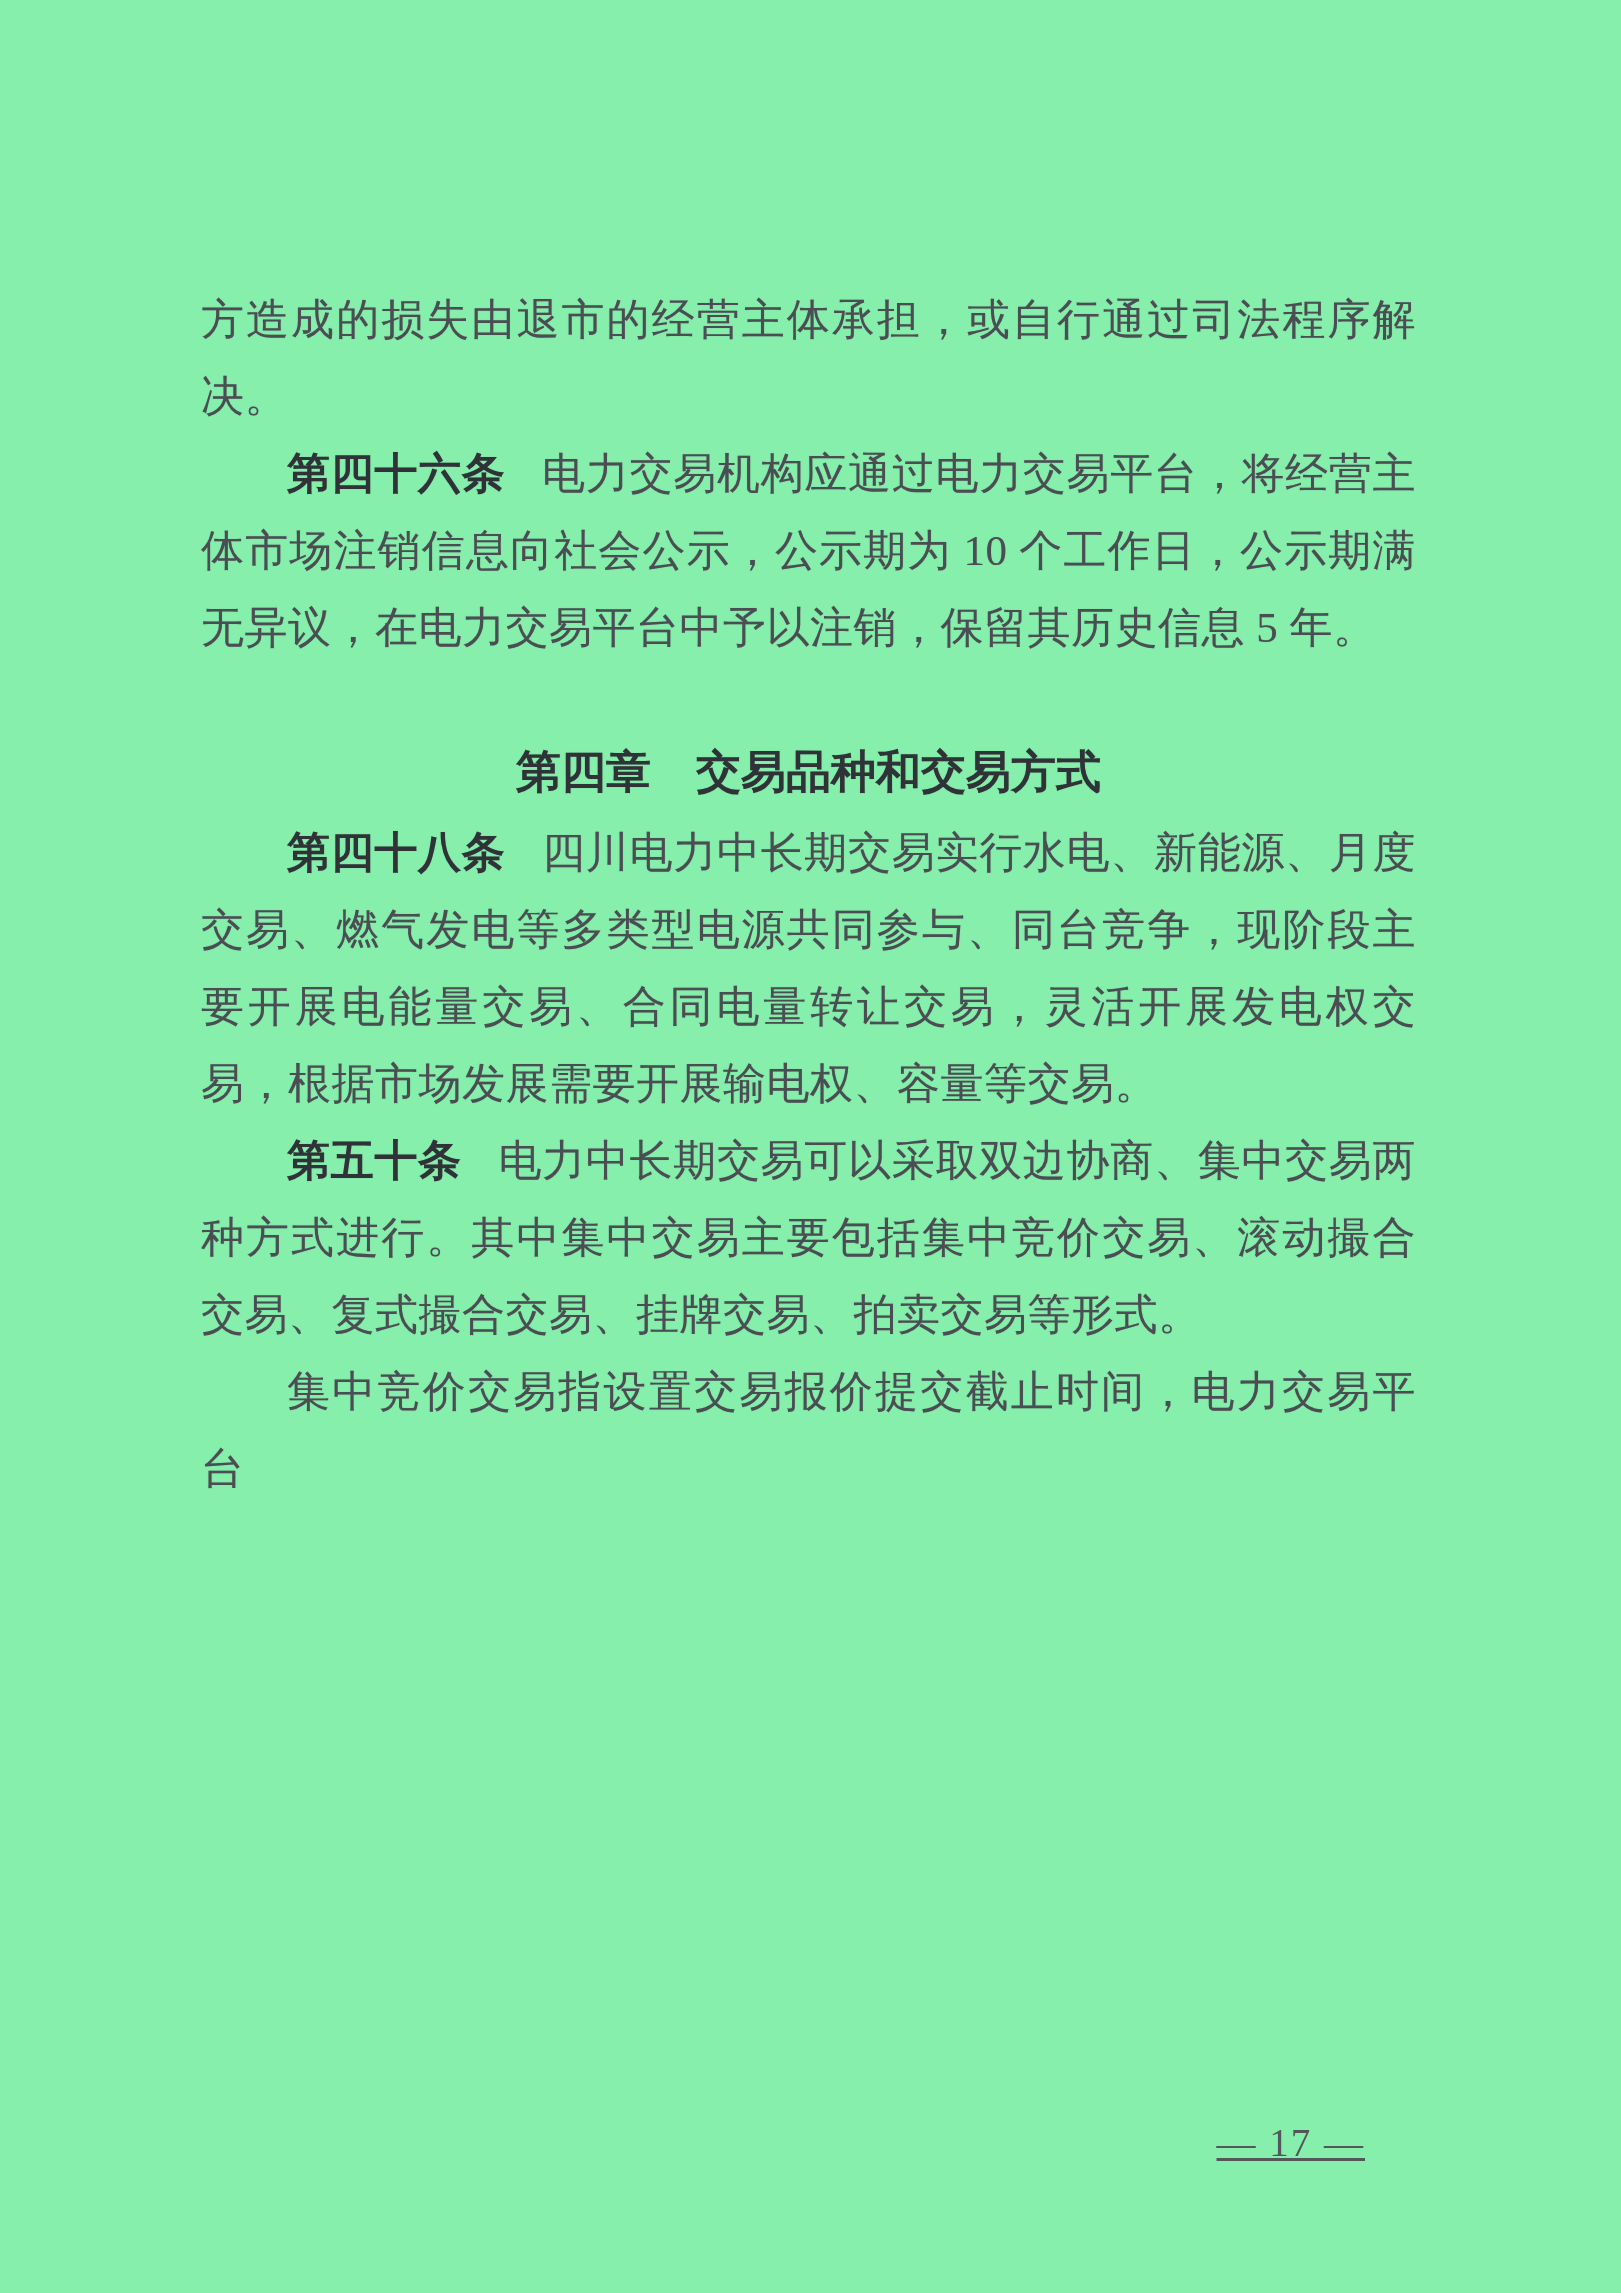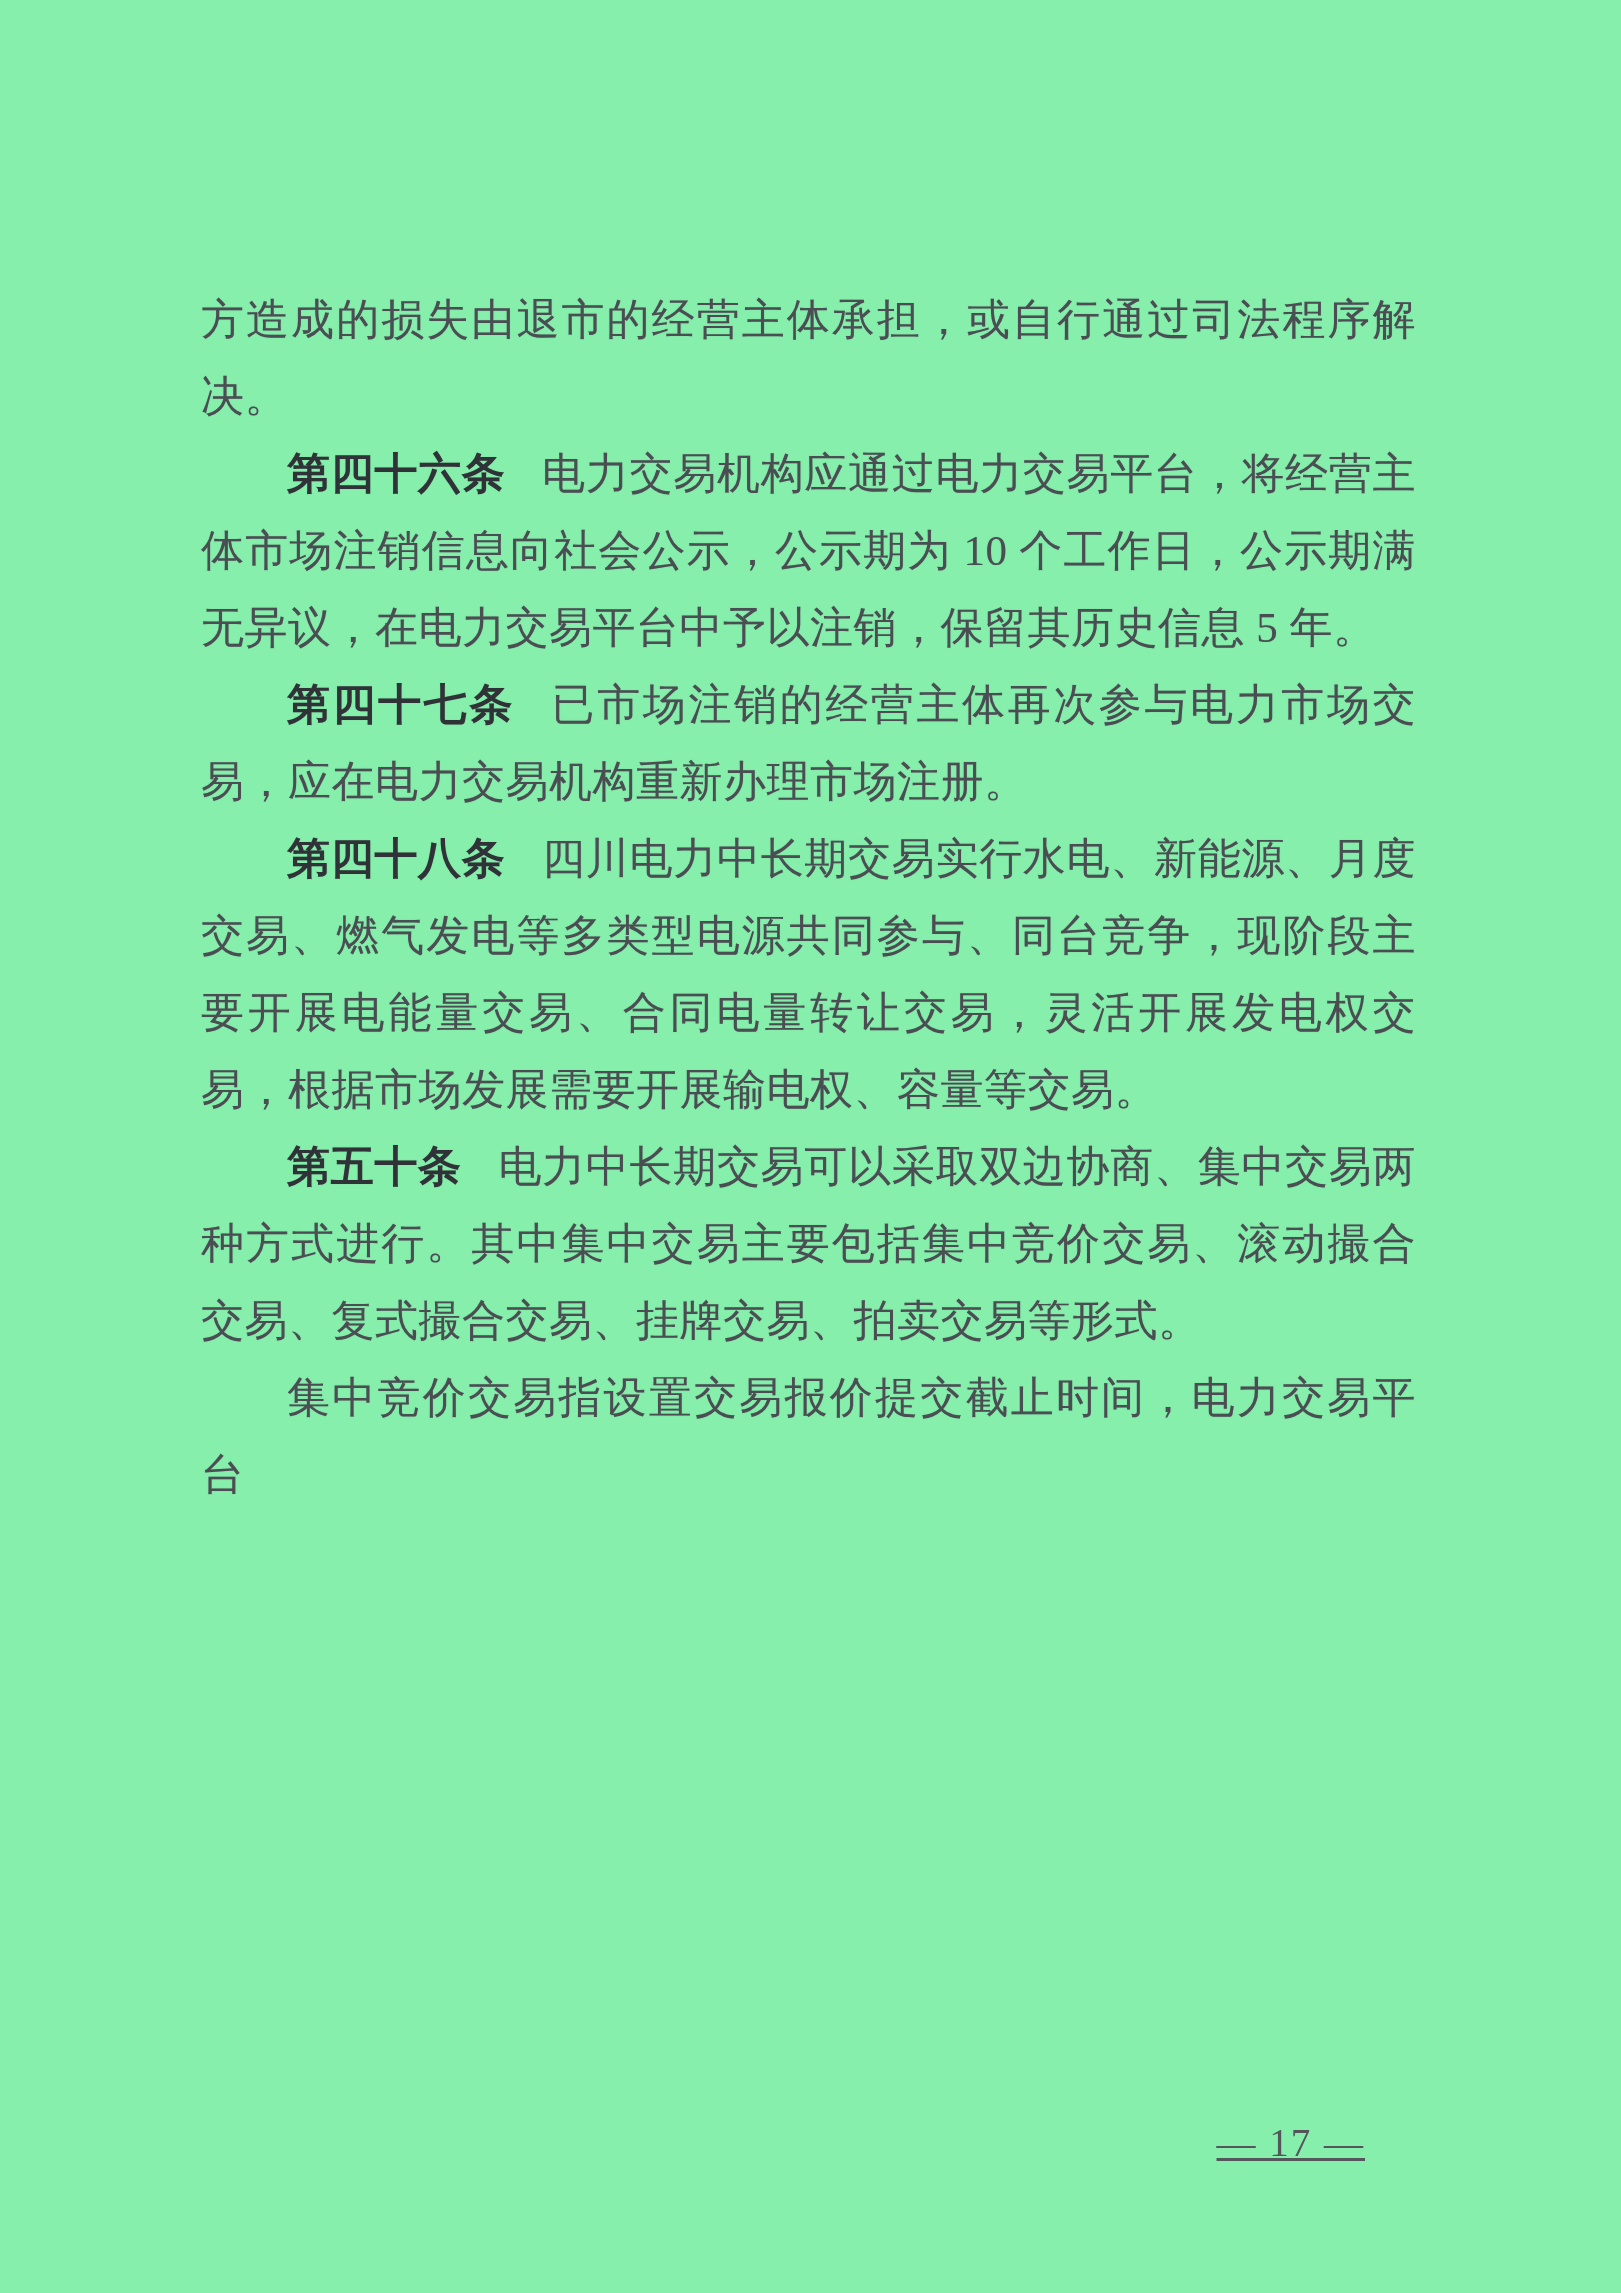--- a/index.html
+++ b/index.html
@@ -65,22 +65,22 @@
 </head>
 <body>
 
 <div class="page">
   <main class="content">
 
     <p class="body-text">方造成的损失由退市的经营主体承担，或自行通过司法程序解决。</p>
 
     <p class="body-text indent"><span class="art-num">第四十六条</span><span>电力交易机构应通过电力交易平台，将经营主体市场注销信息向社会公示，公示期为 10 个工作日，公示期满无异议，在电力交易平台中予以注销，保留其历史信息 5 年。</span></p>
 
-    <p class="body-text indent"><span class="art-num">第四十七条</span><span>已市场注销的经营主体再次参与电力市场交易，应在电力交易机构重新办理市场注册。</span></p>
 
+    <h2 class="chapter">第四章　交易品种和交易方式</h2>
 
     <p class="body-text indent"><span class="art-num">第四十八条</span><span>四川电力中长期交易实行水电、新能源、月度交易、燃气发电等多类型电源共同参与、同台竞争，现阶段主要开展电能量交易、合同电量转让交易，灵活开展发电权交易，根据市场发展需要开展输电权、容量等交易。</span></p>
 
 
     <p class="body-text indent"><span class="art-num">第五十条</span><span>电力中长期交易可以采取双边协商、集中交易两种方式进行。其中集中交易主要包括集中竞价交易、滚动撮合交易、复式撮合交易、挂牌交易、拍卖交易等形式。</span></p>
 
     <p class="body-text indent">集中竞价交易指设置交易报价提交截止时间，电力交易平台</p>
 
   </main>
 

